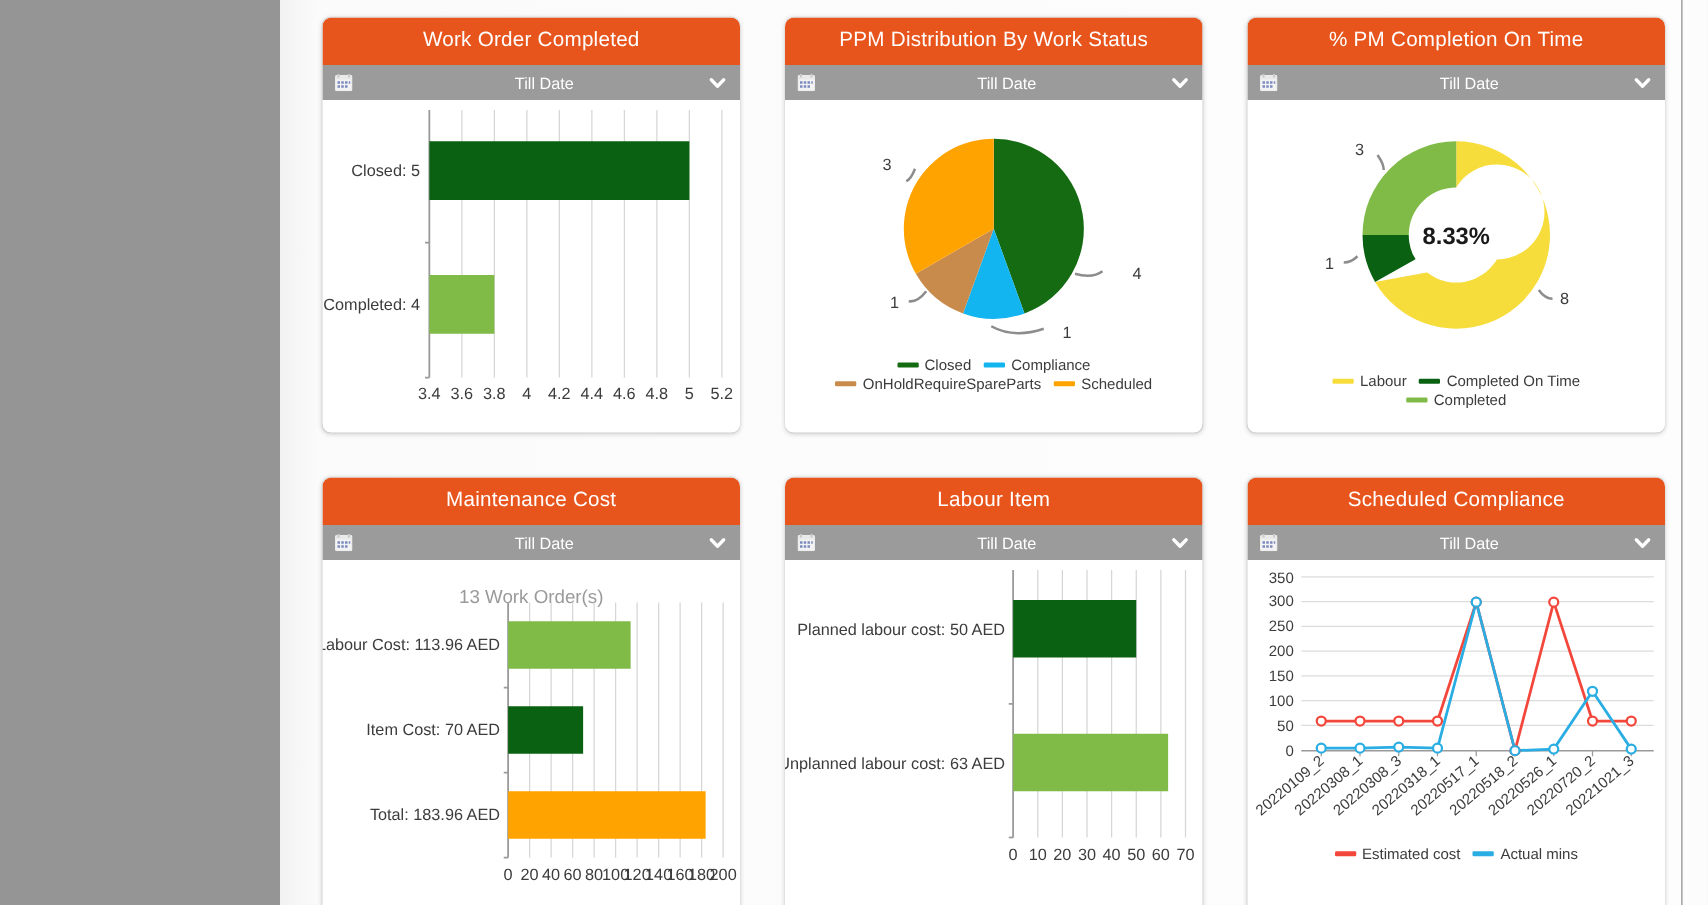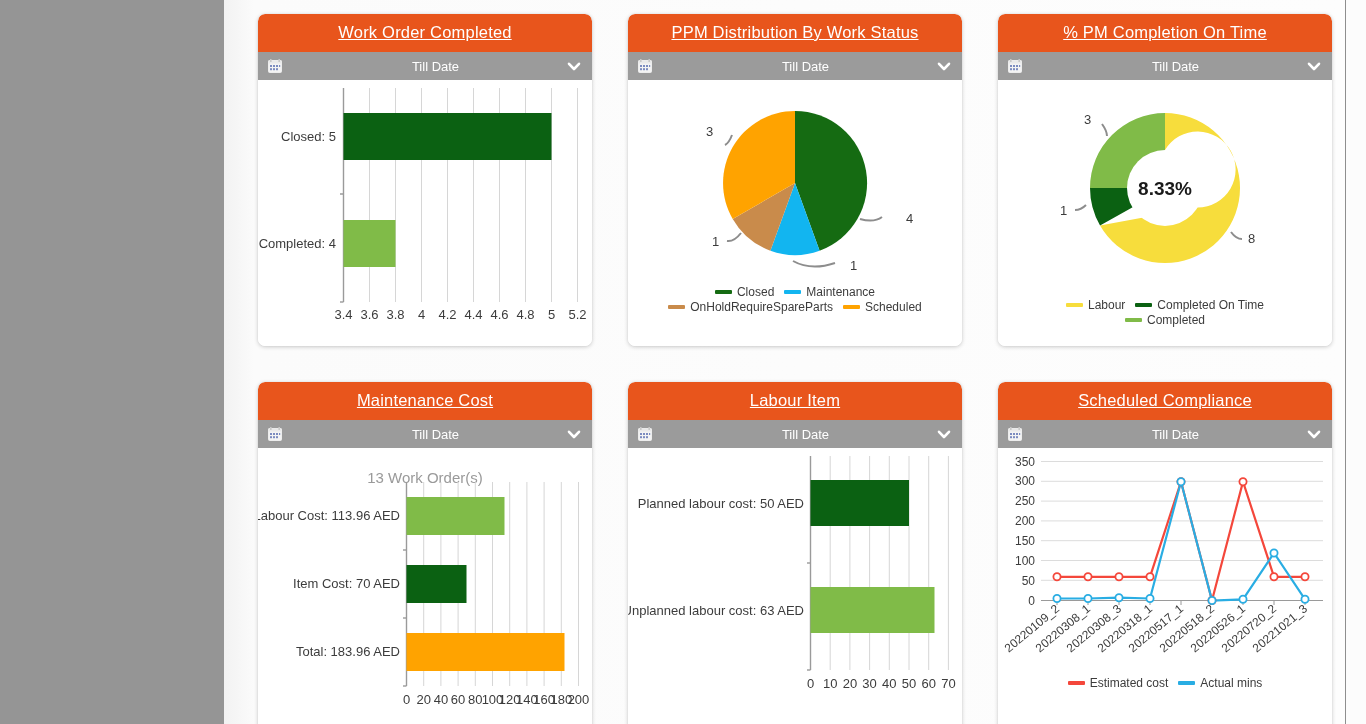--- a/index.html
+++ b/index.html
@@ -45,21 +45,20 @@
   .card.r2 { height: 375px; }
 
   .card-title {
     background: #e8551c;
     color: #ffffff;
     font-size: 16.5px;
     text-align: center;
     padding: 9px 6px 10px 6px;
     letter-spacing: .2px;
     border-radius: 7px 7px 0 0;
-    text-decoration: underline;
   }
   .card-filter {
     background: #9b9b9b;
     color: #ffffff;
     height: 28px;
     display: flex; align-items: center;
     padding: 0 10px;
     position: relative;
   }
   .cal-icon { width: 14px; height: 14px; position: relative; flex: 0 0 auto; }
@@ -222,21 +221,21 @@
           <path d="M104 55 q-3 8 -7 10" fill="none" stroke="#8d8d8d" stroke-width="2"></path>
           <text x="78" y="56" font-size="13" fill="#3c3c3c">3</text>
         </svg>
         <div class="legend" style="top:205px;">
           <span class="li">
             <span class="sw thick" style="background:#156b12"></span>
             <span>Closed</span>
           </span>
           <span class="li">
             <span class="sw thick" style="background:#12b5f0"></span>
-            <span>Maintenance</span>
+            <span>Compliance</span>
           </span>
           <span class="li">
             <span class="sw thick" style="background:#c98b4b"></span>
             <span>OnHoldRequireSpareParts</span>
           </span>
           <span class="li">
             <span class="sw thick" style="background:#ffa300"></span>
             <span>Scheduled</span>
           </span>
         </div>

